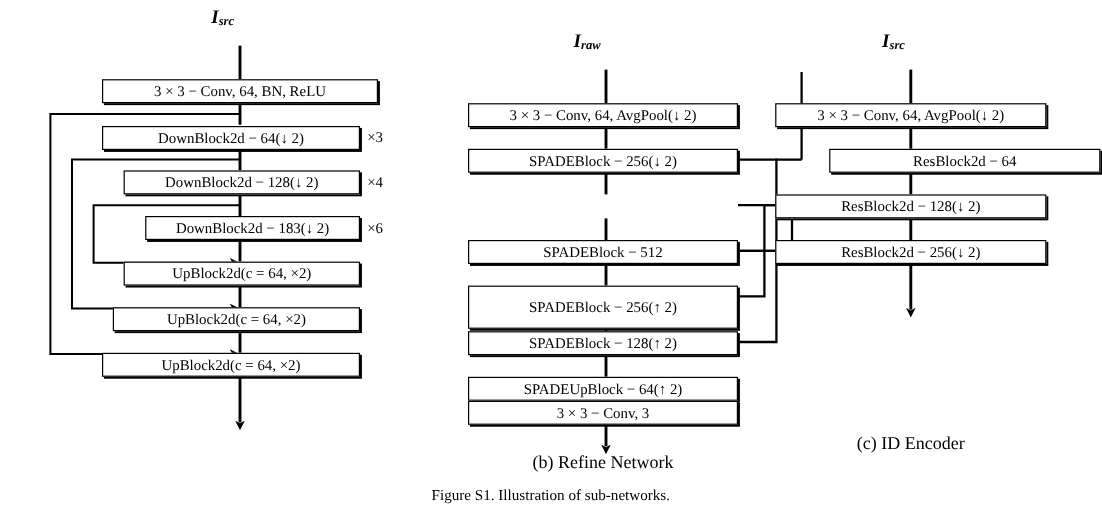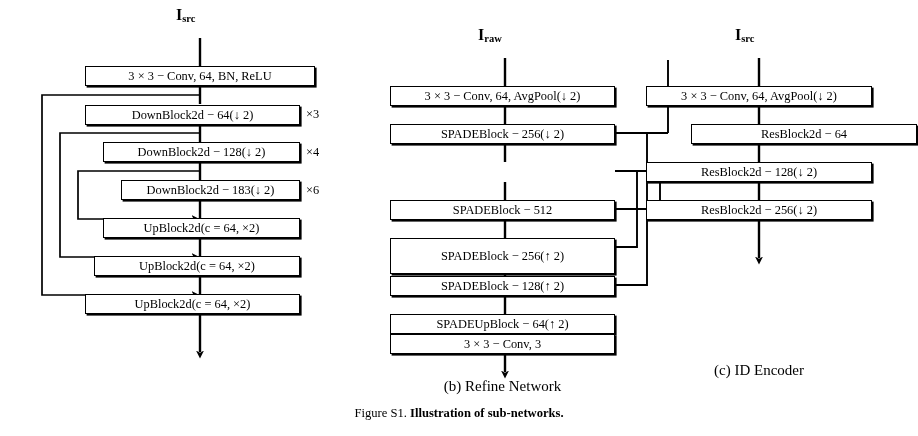--- a/index.html
+++ b/index.html
@@ -6,28 +6,28 @@
   body{width:918px;height:436px;position:relative;
        font-family:"Liberation Serif", serif;color:#000;overflow:hidden;}
   .fig{position:absolute;left:0;top:0;width:918px;height:436px;}
   svg.wires{position:absolute;left:0;top:0;width:918px;height:436px;pointer-events:none;}
 
   .box{position:absolute;box-sizing:border-box;border:1.6px solid #000;background:#fff;
        display:flex;align-items:center;justify-content:center;
        font-size:12.4px;line-height:1;white-space:nowrap;z-index:3;
        box-shadow:1.6px 1.6px 0 0 #000;}
   .inlab{position:absolute;font-size:16px;font-weight:bold;z-index:4;
-         font-family:"Liberation Serif", serif;}
+         font-family:"Liberation Serif", serif;font-style:italic;}
   .inlab sub{font-size:10.5px;font-weight:bold;vertical-align:baseline;
              position:relative;bottom:-2px;}
   .mult{position:absolute;font-size:12.4px;z-index:4;}
   .colcap{position:absolute;font-size:15px;text-align:center;z-index:4;}
   .figcap{position:absolute;left:0;top:406px;width:918px;text-align:center;
           font-size:12.6px;z-index:4;}
-  .figcap b{font-weight:bold;margin-top:29px;}
+  .figcap b{font-weight:normal;margin-top:29px;}
 </style>
 </head>
 <body>
 
 <div class="fig">
 
   <svg class="wires" viewBox="0 0 918 436" xmlns="http://www.w3.org/2000/svg">
     <defs>
       <marker id="ah" markerWidth="9" markerHeight="9" refX="1.5" refY="4" orient="auto" markerUnits="userSpaceOnUse">
         <path d="M0,0 L8,4 L0,8 L2.2,4 Z" fill="#000"></path>

